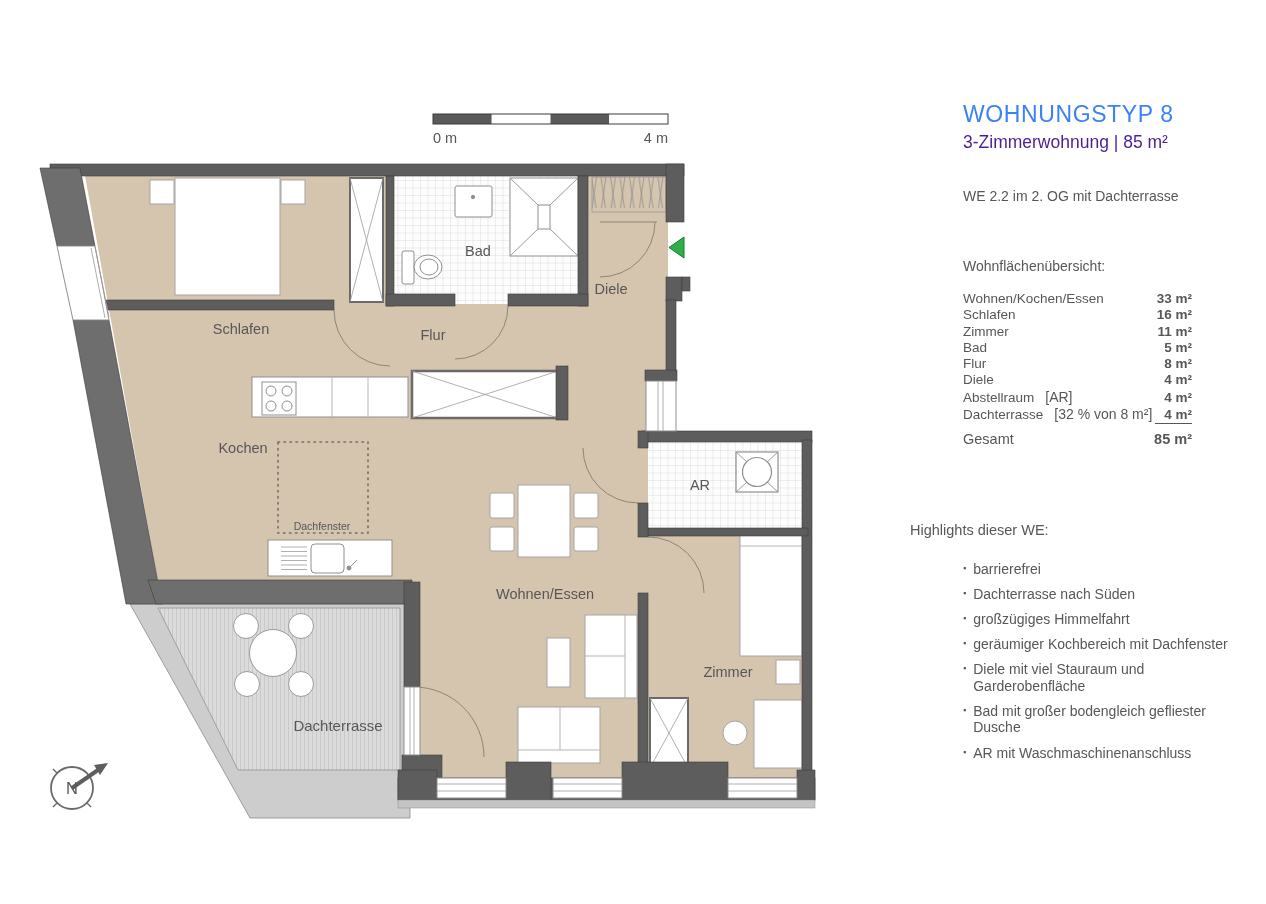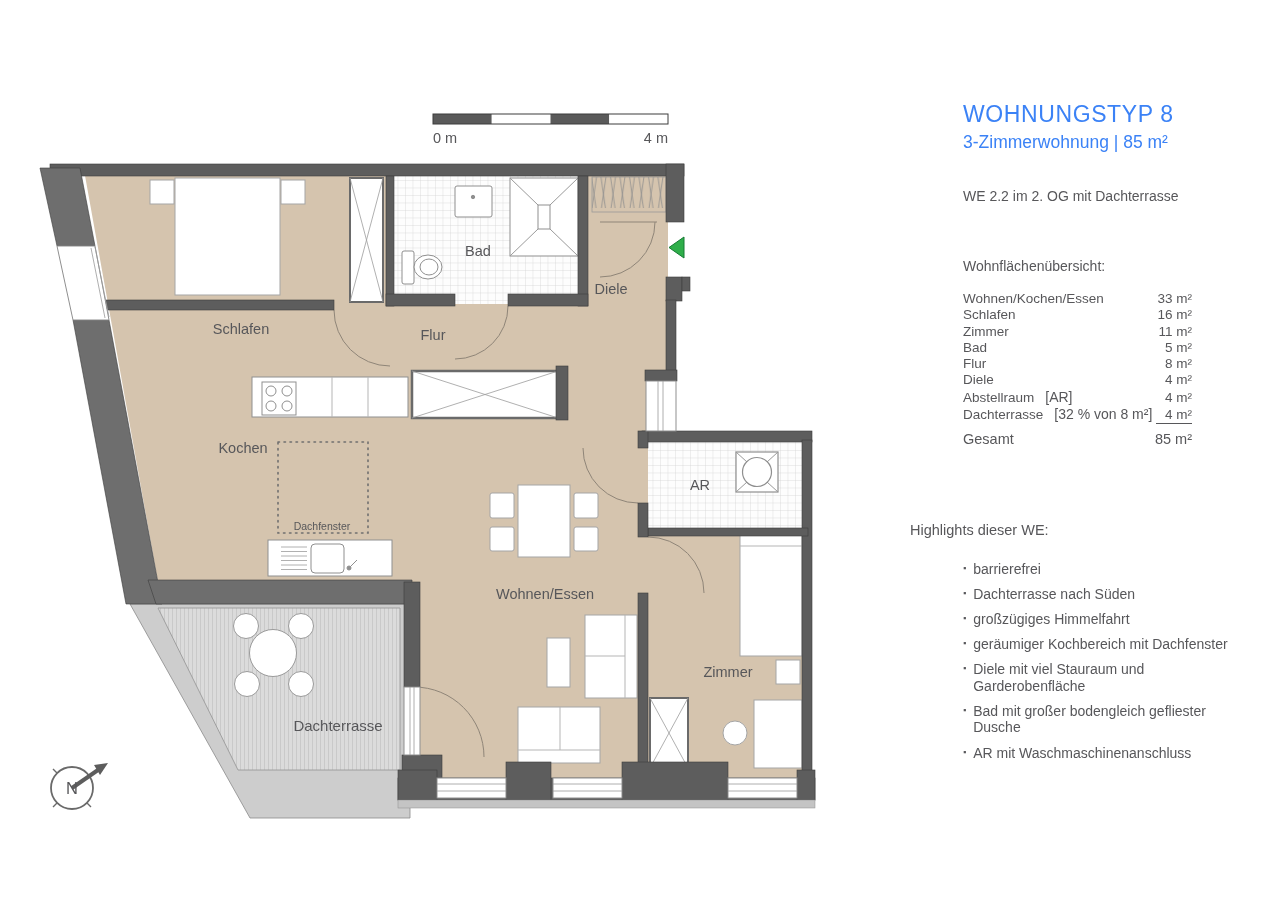--- a/index.html
+++ b/index.html
@@ -1,27 +1,27 @@
 <!DOCTYPE html>
 <html><head>
 <meta charset="utf-8">
 <style>
   html,body{margin:0;padding:0;background:#ffffff;}
   #stage{position:relative;width:1266px;height:904px;background:#ffffff;overflow:hidden;
          font-family:"Liberation Sans", sans-serif;color:#57575a;}
   svg text{font-family:"Liberation Sans", sans-serif;fill:#57575a;}
   .abs{position:absolute;}
   .title{left:963px;top:101px;font-size:23px;letter-spacing:.6px;color:#3b82f6;}
-  .subtitle{left:963px;top:132px;font-size:17.5px;color:#3b82f6;}
+  .subtitle{left:963px;top:132px;font-size:17.5px;color:#4c1d95;}
   .loc{left:963px;top:188px;font-size:14px;text-align:center;}
   .tbl-head{left:963px;top:258px;font-size:14px;}
   .tbl{left:963px;top:291px;width:229px;font-size:13.5px;line-height:16.3px;}
   .row{display:flex;justify-content:space-between;align-items:baseline;}
   .row .note{font-size:14px;margin-left:11px;flex:1;white-space:nowrap;}
-  .row .val{text-align:center;white-space:nowrap;}
+  .row .val{text-align:center;white-space:nowrap;font-weight:bold;}
   .row.u .val{border-bottom:1.2px solid #57575a;padding-left:9px;}
   .row.total{margin-top:7px;font-size:14.5px;}
   .hl-head{left:910px;top:522px;font-size:14.5px;}
   .hl{left:963px;top:561px;width:284px;font-size:14px;line-height:16.5px;}
   .hl .item{margin-bottom:8.6px;display:flex;}
   .hl .bullet{font-size:9px;margin-right:7px;line-height:16.5px;transform:translateY(-1px);}
   .footer{left:963px;top:836px;font-size:14px;line-height:17.5px;}
 </style>
 </head>
 <body>

